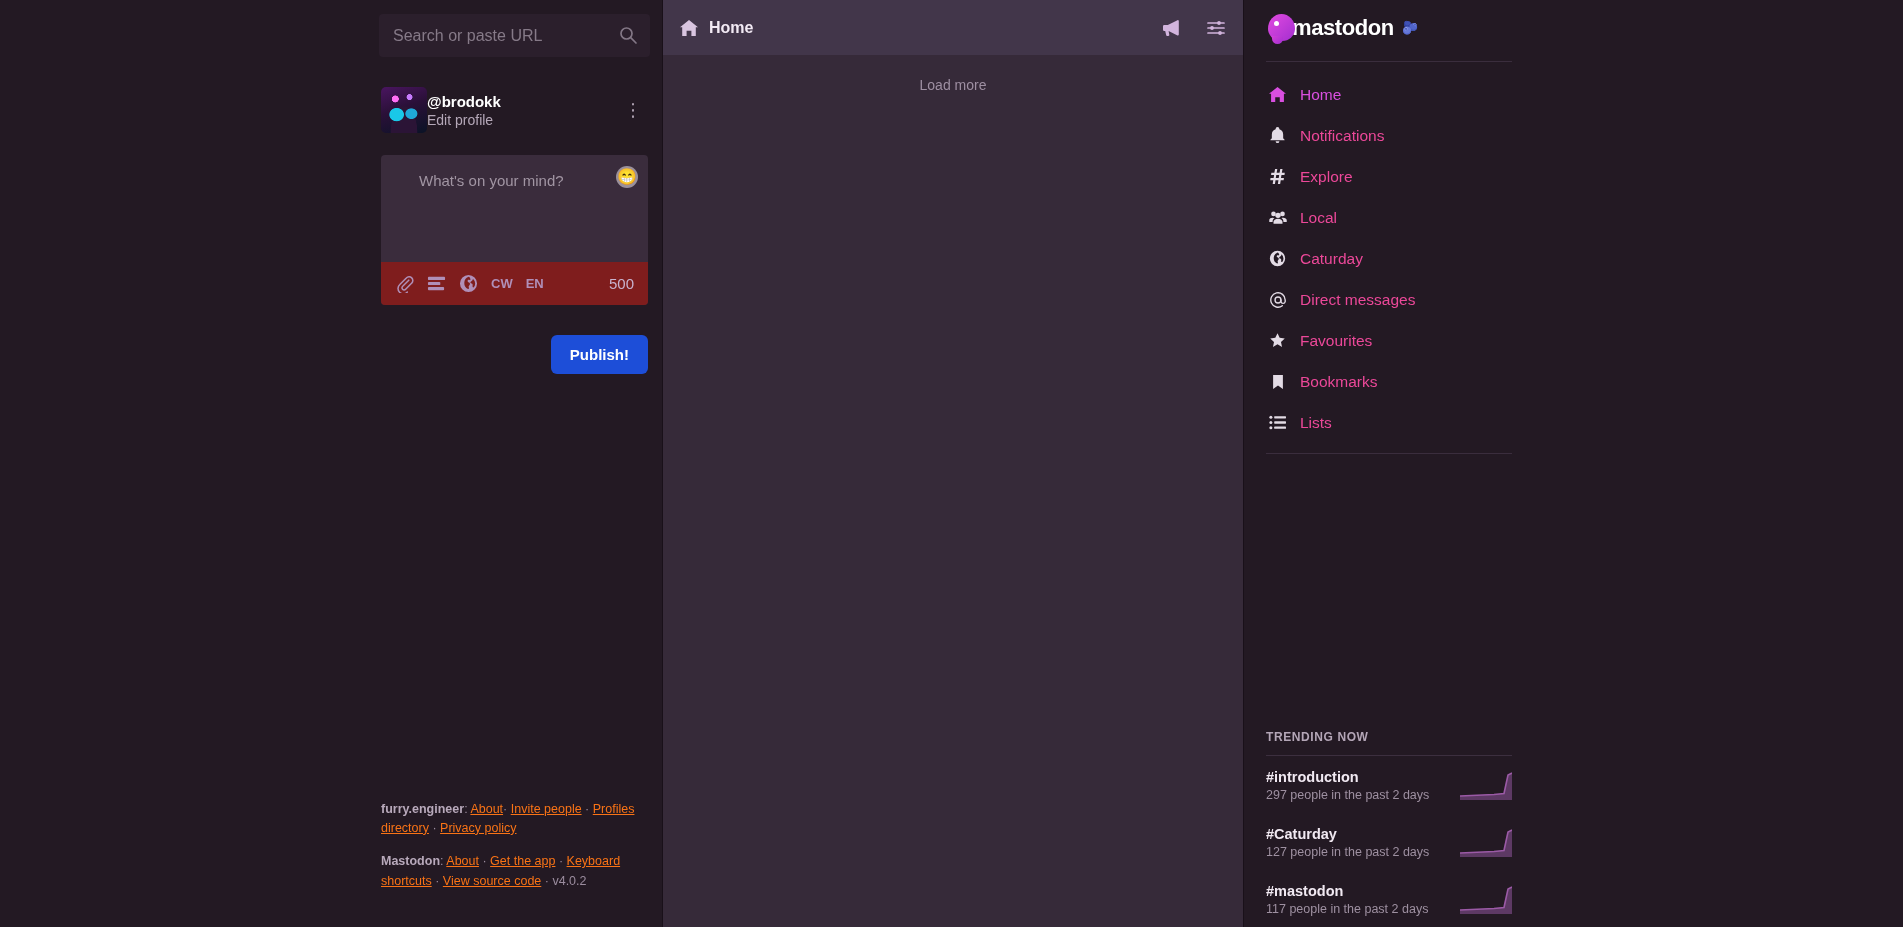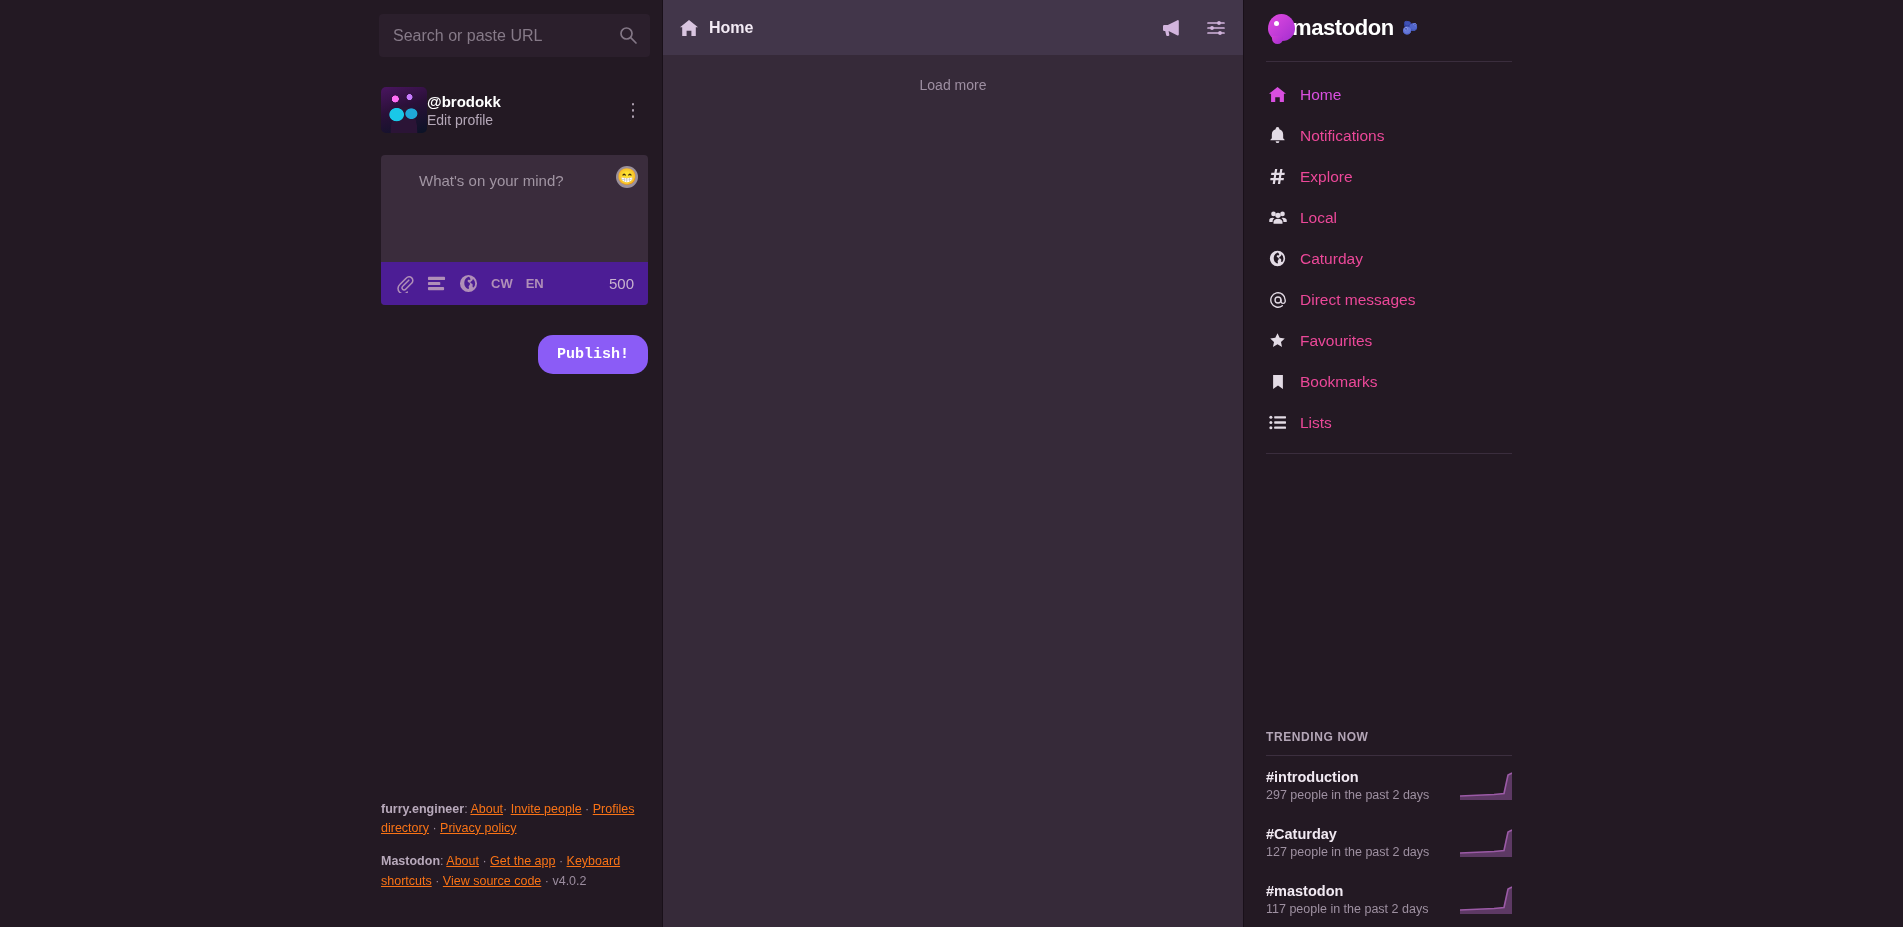--- a/index.html
+++ b/index.html
@@ -103,47 +103,47 @@
     background: #9a909b;
     cursor: pointer;
     display: flex; align-items: center; justify-content: center;
     color: #3a2c3c; font-size: 16px; line-height: 1;
   }
   .composer-toolbar {
     display: flex; align-items: center;
     height: 43px;
     padding: 0 14px;
     gap: 13px;
-    background: #4c1d95;
+    background: #7f1d1d;
   }
   .tool-icon {
     color: #b08fb8; width: 19px; height: 19px;
     cursor: pointer; display: flex; align-items: center;
   }
   .tool-text {
     color: #b08fb8; font-size: 13px; font-weight: bold;
     cursor: pointer;
   }
   .char-count {
     margin-left: auto; color: #c8b3ce; font-size: 15px;
   }
 
   .publish-row {
     display: flex; justify-content: flex-end;
     margin: 30px 14px 0 14px;
   }
   .publish-btn {
-    background: #8b5cf6;
+    background: #1d4ed8;
     color: #ffffff;
     border: none;
-    border-radius: 15px;
+    border-radius: 6px;
     font-size: 15px; font-weight: bold;
     padding: 11px 19px;
     cursor: pointer;
-    font-family: Liberation Mono, monospace;
+    font-family: Liberation Sans, sans-serif;
   }
 
   .footer {
     position: absolute;
     bottom: 22px; left: 14px; right: 14px;
     font-size: 12.5px;
     line-height: 1.55;
     color: #9b8c9e;
   }
   .footer p { margin-bottom: 14px; }

